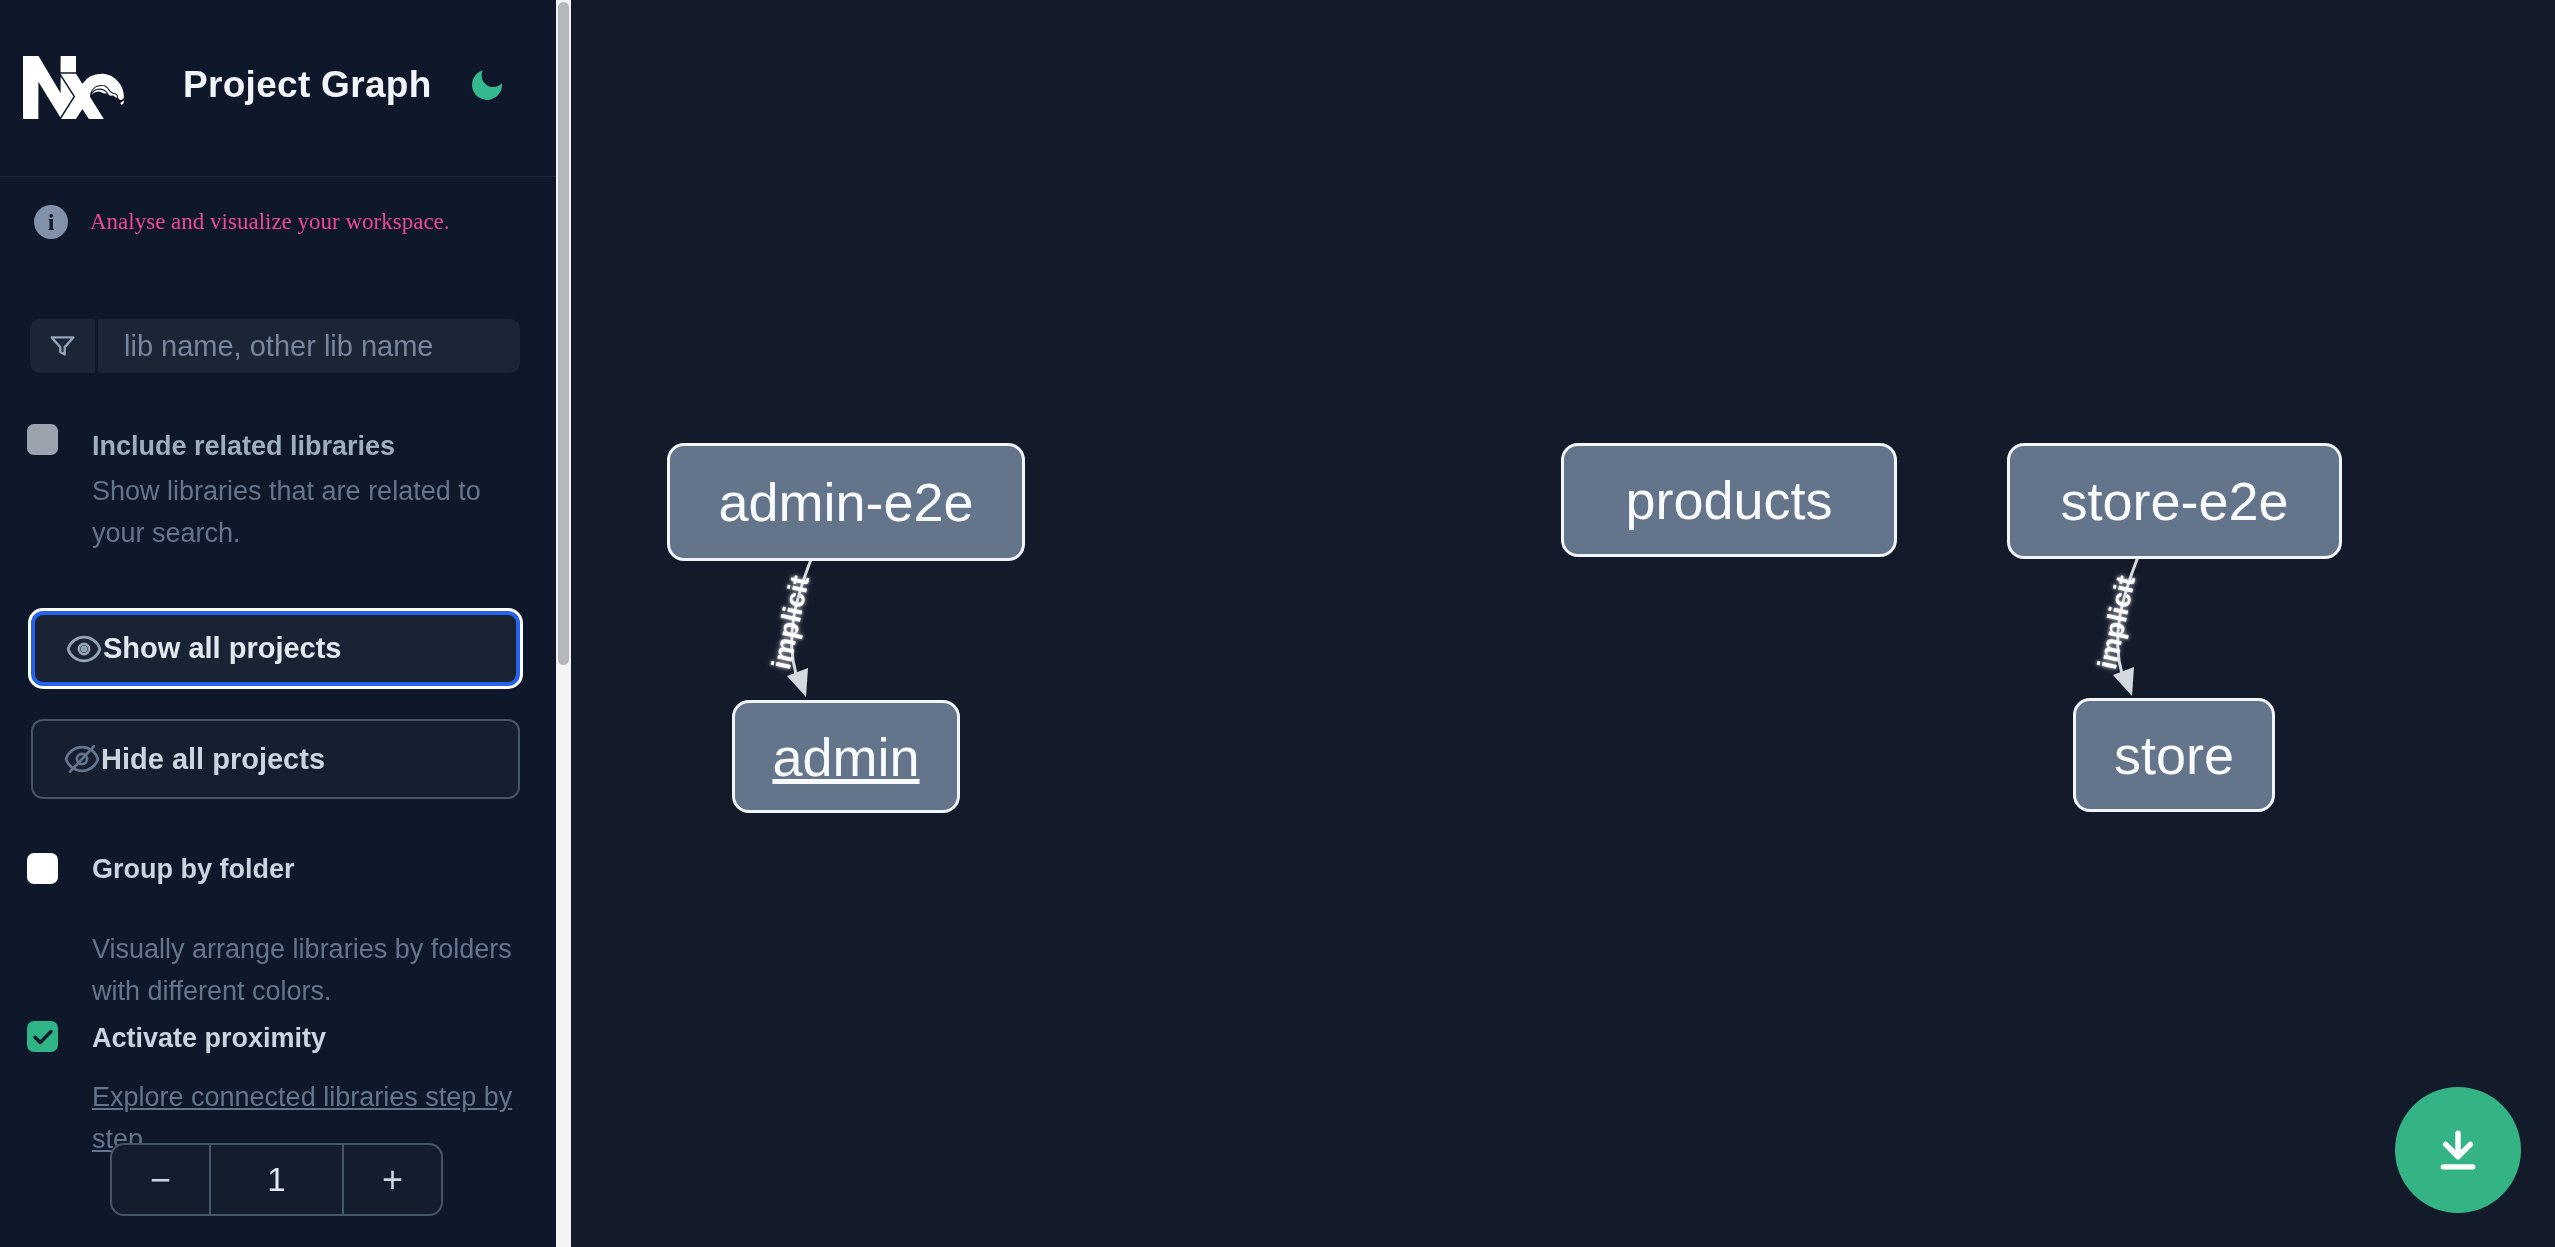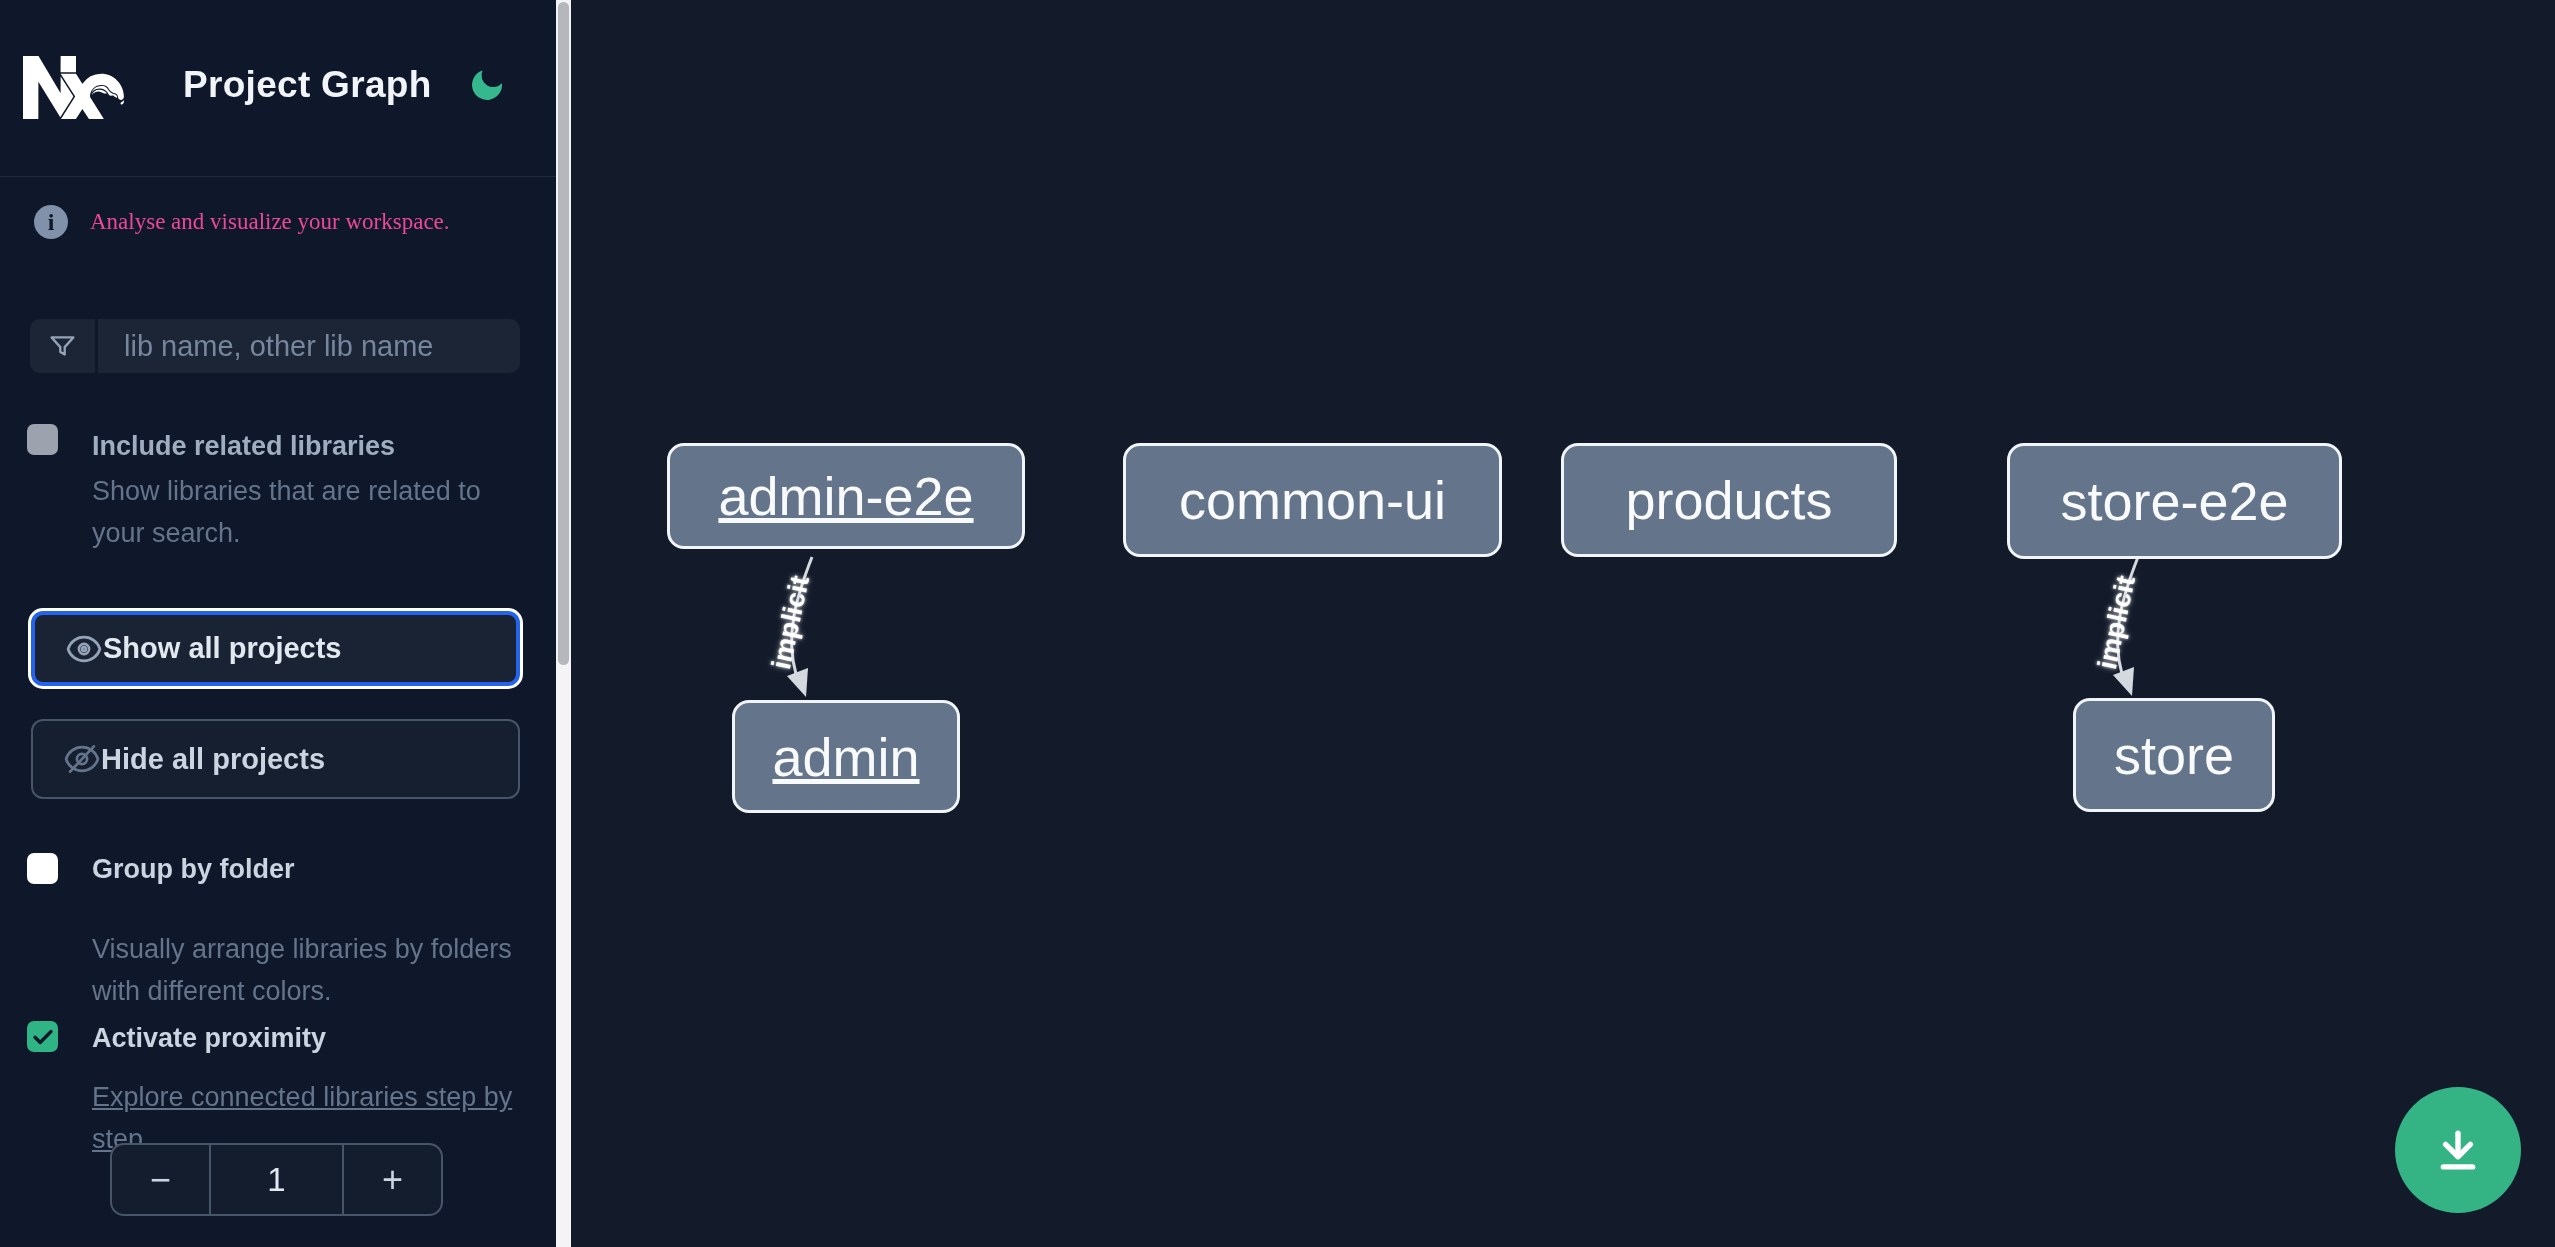--- a/index.html
+++ b/index.html
@@ -44,21 +44,21 @@
   .step-value { flex:1; border-left:2px solid #475569; border-right:2px solid #475569; color:#e2e8f0; font-size:33px; }
 
   
   .sb-scrollbar { position:absolute; left:556px; top:0; width:15px; height:1247px; background:#f4f4f6; }
   .sb-thumb { position:absolute; left:2px; top:2px; width:11px; height:663px; background:#b6b6bd; border-radius:6px; }
 
   
   .canvas { position:absolute; left:571px; top:0; width:1984px; height:1247px; background:#131b2b; }
   .edges-svg { position:absolute; left:0; top:0; width:1984px; height:1247px; }
   .node { position:absolute; background:#64748b; border:3px solid #f1f5f9; border-radius:17px; color:#f8fafc; font-size:54px; display:flex; align-items:center; justify-content:center; cursor:pointer; }
-  .n-admin-e2e { left:96px;  top:443px; width:358px; height:106px;text-decoration:underline; }
+  .n-admin-e2e { left:96px;  top:443px; width:358px; height:118px; }
   .n-common-ui { left:552px; top:443px; width:379px; height:114px; }
   .n-products  { left:990px; top:443px; width:336px; height:114px; }
   .n-store-e2e { left:1436px; top:443px; width:335px; height:116px; }
   .n-admin     { left:161px; top:700px; width:228px; height:113px;text-decoration:underline; }
   .n-store     { left:1502px; top:698px; width:202px; height:114px; }
 
   .edge-label { position:absolute; width:110px; text-align:center; color:#ffffff; font-size:27px; font-weight:600; transform:rotate(-78deg);
                 text-shadow:0 0 3px rgba(255,255,255,.8), 0 0 6px rgba(255,255,255,.45); }
   .el-1 { left:165px;  top:607px; }
   .el-2 { left:1491px; top:607px; }
@@ -147,21 +147,20 @@
   <svg class="edges-svg">
 
     <path d="M 241 557 C 225 598 214 635 225 674" stroke="#d4d9e0" stroke-width="3" fill="none"></path>
     <polygon points="235,697 237,668 216,676" fill="#d4d9e0"></polygon>
 
     <path d="M 1567 557 C 1551 598 1540 635 1551 674" stroke="#d4d9e0" stroke-width="3" fill="none"></path>
     <polygon points="1561,696 1563,667 1542,675" fill="#d4d9e0"></polygon>
   </svg>
 
   <div class="node n-admin-e2e">admin-e2e</div>
-  <div class="node n-common-ui">common-ui</div>
   <div class="node n-products">products</div>
   <div class="node n-store-e2e">store-e2e</div>
   <div class="node n-admin">admin</div>
   <div class="node n-store">store</div>
 
   <span class="edge-label el-1">implicit</span>
   <span class="edge-label el-2">implicit</span>
 
   <button class="fab">
     <svg width="54" height="54" viewBox="0 0 24 24" fill="none" stroke="#ffffff" stroke-width="2.4" stroke-linecap="round" stroke-linejoin="round">

